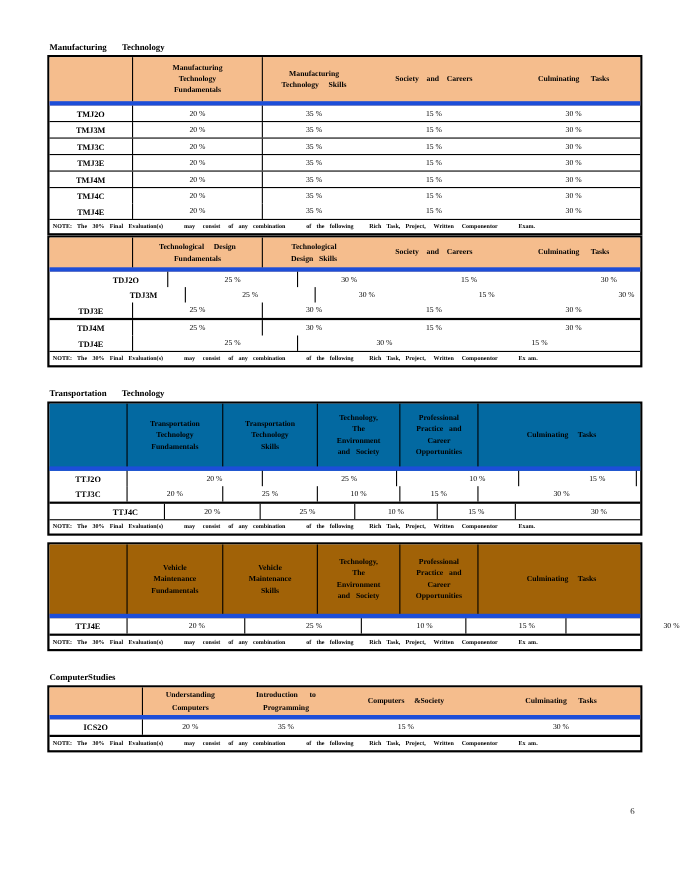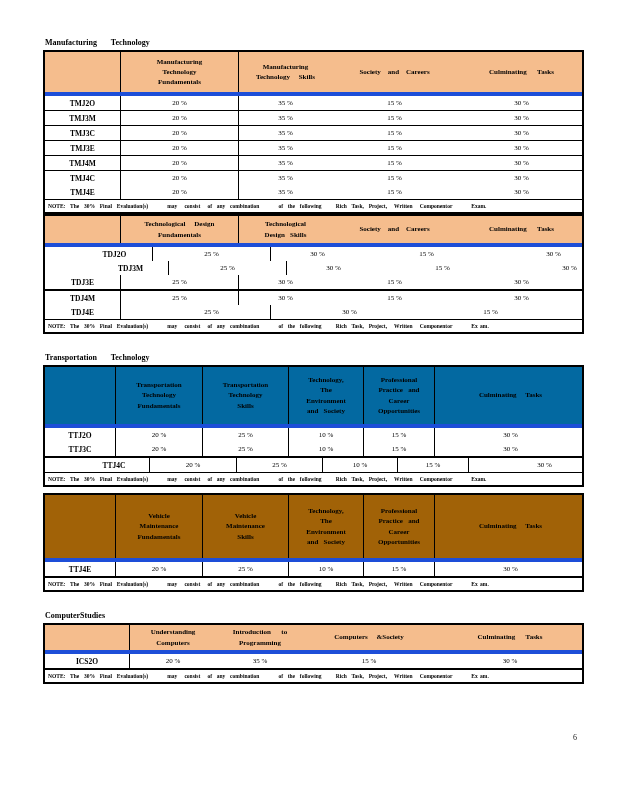--- a/index.html
+++ b/index.html
@@ -171,21 +171,21 @@
         <div class="cell hcell vb">Technology,
 The
 Environment
 and   Society</div>
         <div class="cell hcell vb">Professional
 Practice   and
 Career
 Opportunities</div>
         <div class="cell hcell">Culminating     Tasks</div>
       </div>
-      <div class="trow body-row" style="grid-template-columns: 71px 87px 86px 75px 71px 151px;">
+      <div class="trow body-row" style="grid-template-columns: 71px 87px 86px 75px 71px 151px; gap: 36px;">
         <div class="cell code-cell vb">TTJ2O</div>
         <div class="cell pct-cell vb">20 %</div>
         <div class="cell pct-cell vb">25 %</div>
         <div class="cell pct-cell vb">10 %</div>
         <div class="cell pct-cell vb">15 %</div>
         <div class="cell pct-cell">30 %</div>
       </div>
       <div class="trow body-row bb2" style="grid-template-columns: 71px 87px 86px 75px 71px 151px;">
         <div class="cell code-cell vb">TTJ3C</div>
         <div class="cell pct-cell vb">20 %</div>
@@ -216,21 +216,21 @@
         <div class="cell hcell vb">Technology,
 The
 Environment
 and   Society</div>
         <div class="cell hcell vb">Professional
 Practice   and
 Career
 Opportunities</div>
         <div class="cell hcell">Culminating     Tasks</div>
       </div>
-      <div class="trow body-row bb2" style="grid-template-columns: 71px 87px 86px 75px 71px 151px;">
+      <div class="trow body-row bb2" style="grid-template-columns: 71px 87px 86px 75px 71px 151px; gap: 20px;">
         <div class="cell code-cell vb">TTJ4E</div>
         <div class="cell pct-cell vb">20 %</div>
         <div class="cell pct-cell vb">25 %</div>
         <div class="cell pct-cell vb">10 %</div>
         <div class="cell pct-cell vb">15 %</div>
         <div class="cell pct-cell">30 %</div>
       </div>
       <div class="note-row">NOTE:  The  30%  Final  Evaluation(s)        may   consist   of  any  combination        of  the  following      Rich  Task,  Project,   Written   Componentor        Ex am.</div>
     </div>
     <div class="tbl-heading">ComputerStudies</div>

